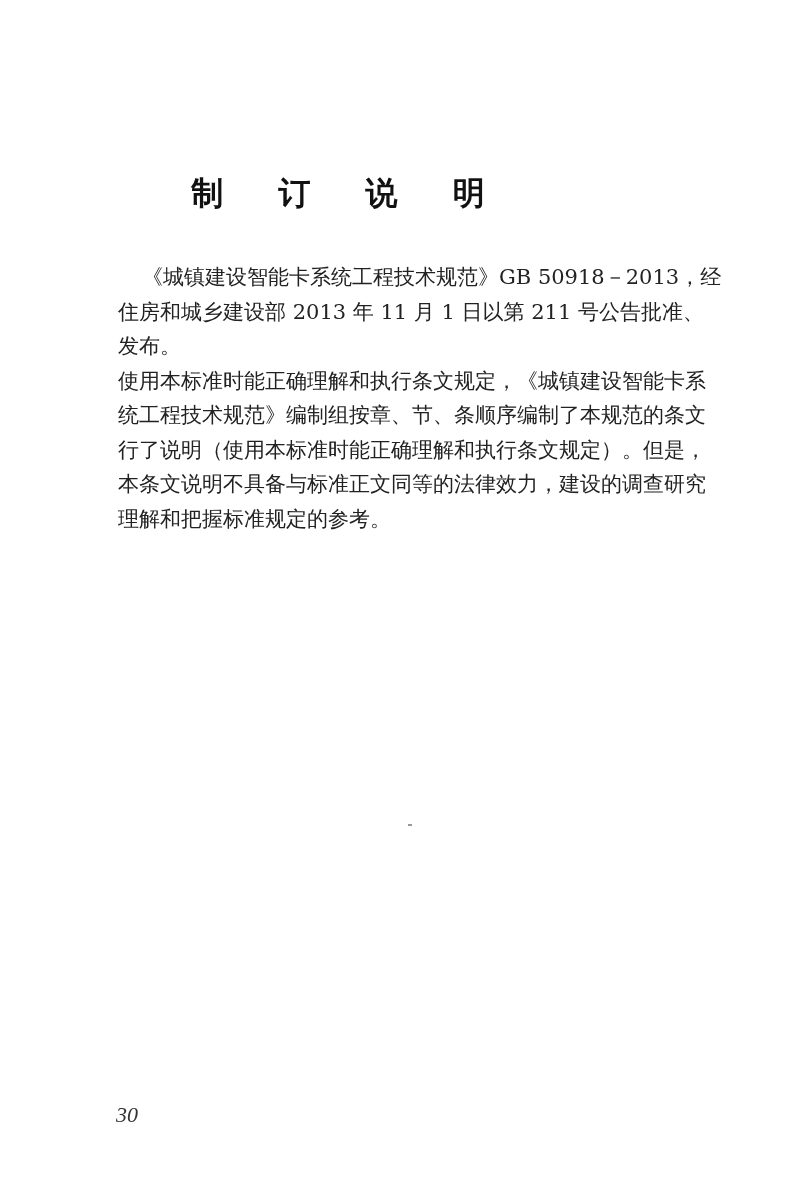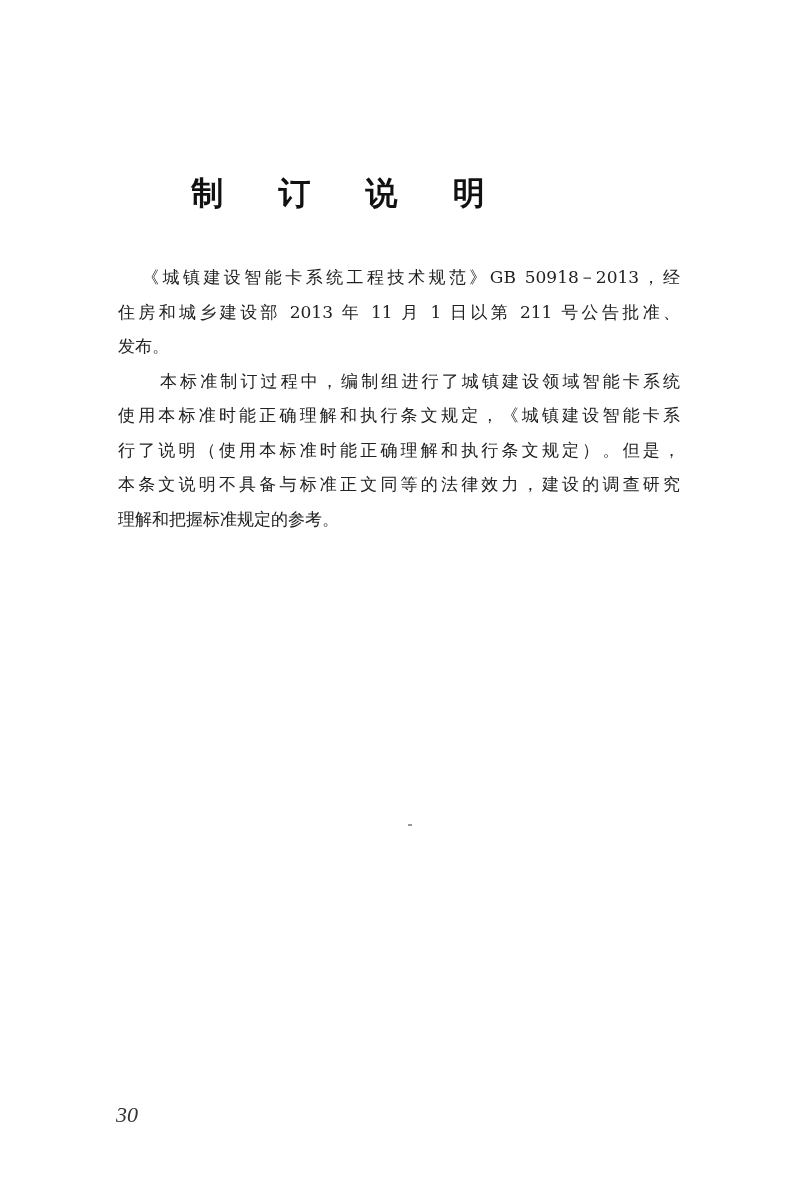--- a/index.html
+++ b/index.html
@@ -10,21 +10,21 @@
     }
     .page-title {
       position: absolute; top: 172px; left: 0; width: 676px; text-align: center;
       font-family: "DejaVu Sans", sans-serif; font-weight: bold;
       font-size: 32px; letter-spacing: 22px; text-indent: 22px; color: #111;
     }
     .body-text {
       position: absolute; left: 118px; top: 260px; width: 562px;
     }
     .line {
-      display: block; height: 34.5px; line-height: 34.5px; font-size: 17px;
+      display: block; height: 34.5px; line-height: 34.5px; font-size: 21px;
       white-space: nowrap; text-align: justify; text-align-last: justify; color: #222;
     }
     .line.last { text-align-last: left; }
     .line.indent { padding-left: 42px; }
     .page-number {
       position: absolute; left: 116px; top: 1102px; font-size: 22px;
       font-style: italic; font-family: "Liberation Serif", serif; color: #333;
     }
     .speck {
       position: absolute; left: 408px; top: 824px; width: 4px; height: 2px; background: #999;
@@ -36,22 +36,22 @@
 <div>
   <div class="page-title">制 订 说 明</div>
 
   <div class="body-text">
     <div>
       <span class="line indent" style="padding-left:24px">《城镇建设智能卡系统工程技术规范》GB 50918－2013，经</span>
       <span class="line">住房和城乡建设部 2013 年 11 月 1 日以第 211 号公告批准、</span>
       <span class="line last">发布。</span>
     </div>
     <div>
-      <span class="line indent">本标准制订过程中，编制组进行了城镇建设领域智能卡系统</span>
       <span class="line">使用本标准时能正确理解和执行条文规定，《城镇建设智能卡系</span>
+      <span class="line">统工程技术规范》编制组按章、节、条顺序编制了本规范的条文</span>
       <span class="line">行了说明（使用本标准时能正确理解和执行条文规定）。但是，</span>
       <span class="line">本条文说明不具备与标准正文同等的法律效力，建设的调查研究</span>
       <span class="line last">理解和把握标准规定的参考。</span>
     </div>
   </div>
 
   <div class="speck"></div>
 
   <div class="page-number">30</div>
 </div>

